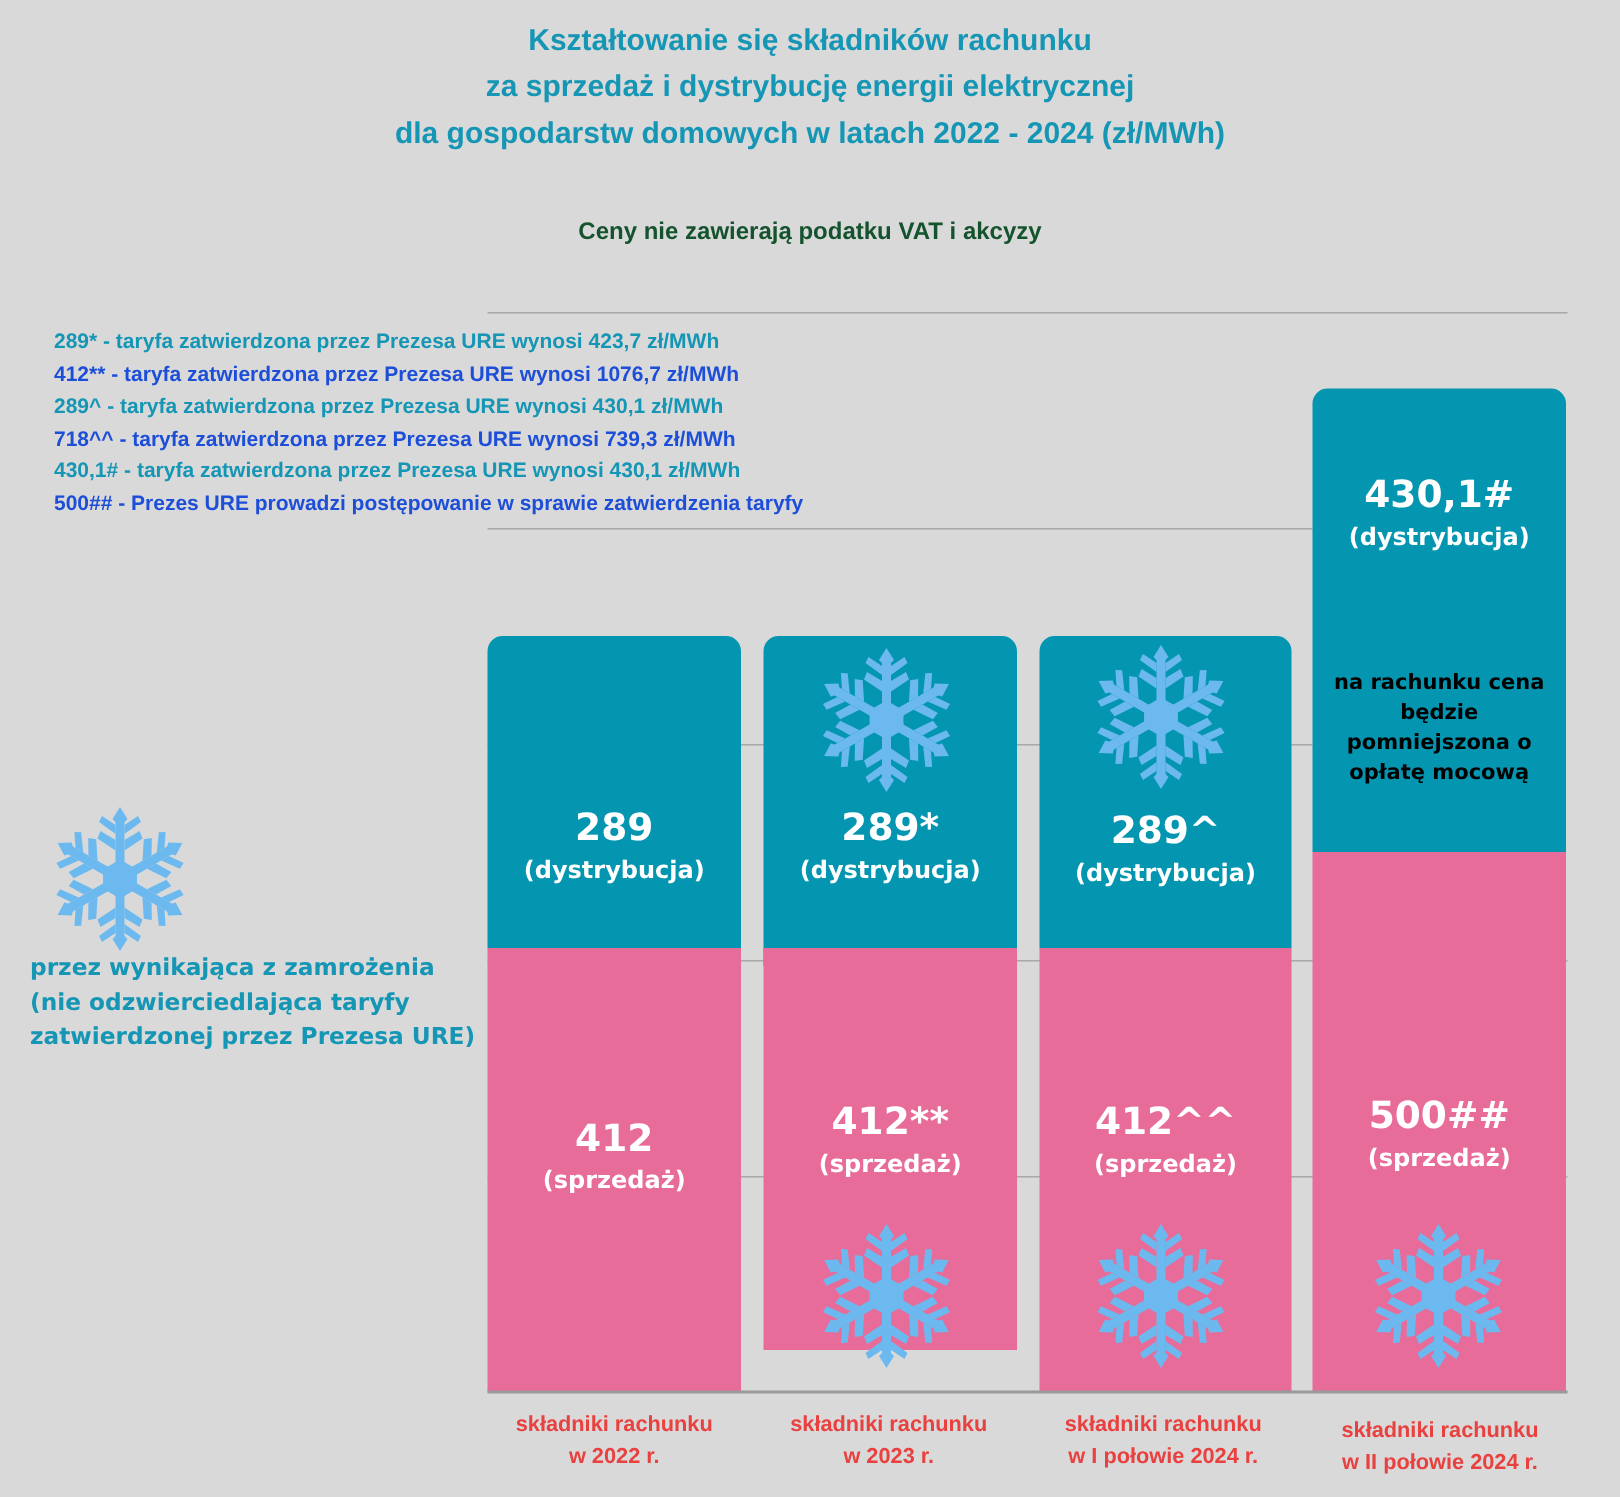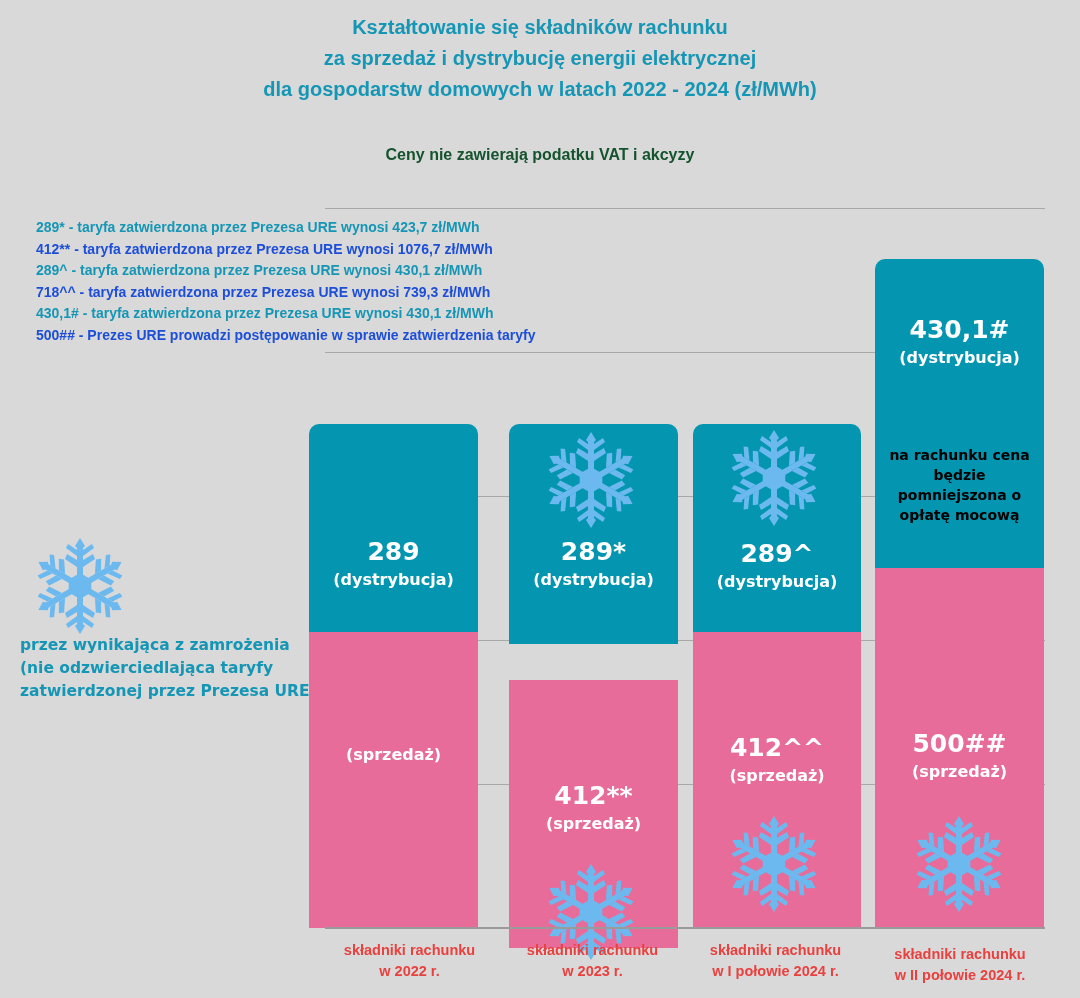--- a/index.html
+++ b/index.html
@@ -88,45 +88,46 @@
 
 <svg class="flake" style="left:30px; top:536px;" width="100" height="100" viewBox="-50 -50 100 100">
     <use href="#flake"></use>
   </svg>
 <div class="legend-text">
   <div>przez wynikająca z zamrożenia</div>
   <div>(nie odzwierciedlająca taryfy</div>
   <div>zatwierdzonej przez Prezesa URE)</div>
 </div>
 
-<div class="bar" style="left:309px; top:424px; width:169px; height:504px;">
+<div class="bar" style="left:325px; top:424px; width:169px; height:504px;">
   <div class="seg-top" style="top:0; height:208px;">
     <div class="val" style="top:112px;">
       <span class="num">289</span>
       <span class="lbl">(dystrybucja)</span>
     </div>
   </div>
   <div class="seg-bot" style="top:208px; height:296px;">
     <div class="val" style="top:111px;">
+      <span class="num">412</span>
       <span class="lbl">(sprzedaż)</span>
     </div>
   </div>
 </div>
 
 <div class="bar" style="left:509px; top:424px; width:169px; height:504px;">
   <div class="seg-top" style="top:0; height:220px;">
     <svg class="flake" style="left:32px; top:6px;" width="100" height="100" viewBox="-50 -50 100 100">
         <use href="#flake"></use>
       </svg>
     <div class="val" style="top:112px;">
       <span class="num">289*</span>
       <span class="lbl">(dystrybucja)</span>
     </div>
   </div>
-  <div class="seg-bot" style="top:208px; height:268px;margin-top:48px;">
+  <div class="seg-bot" style="top:208px; height:268px;">
     <div class="val" style="top:100px;">
       <span class="num">412**</span>
       <span class="lbl">(sprzedaż)</span>
     </div>
     <svg class="flake" style="left:32px; top:182px;" width="100" height="100" viewBox="-50 -50 100 100">
         <use href="#flake"></use>
       </svg>
   </div>
 </div>
 

